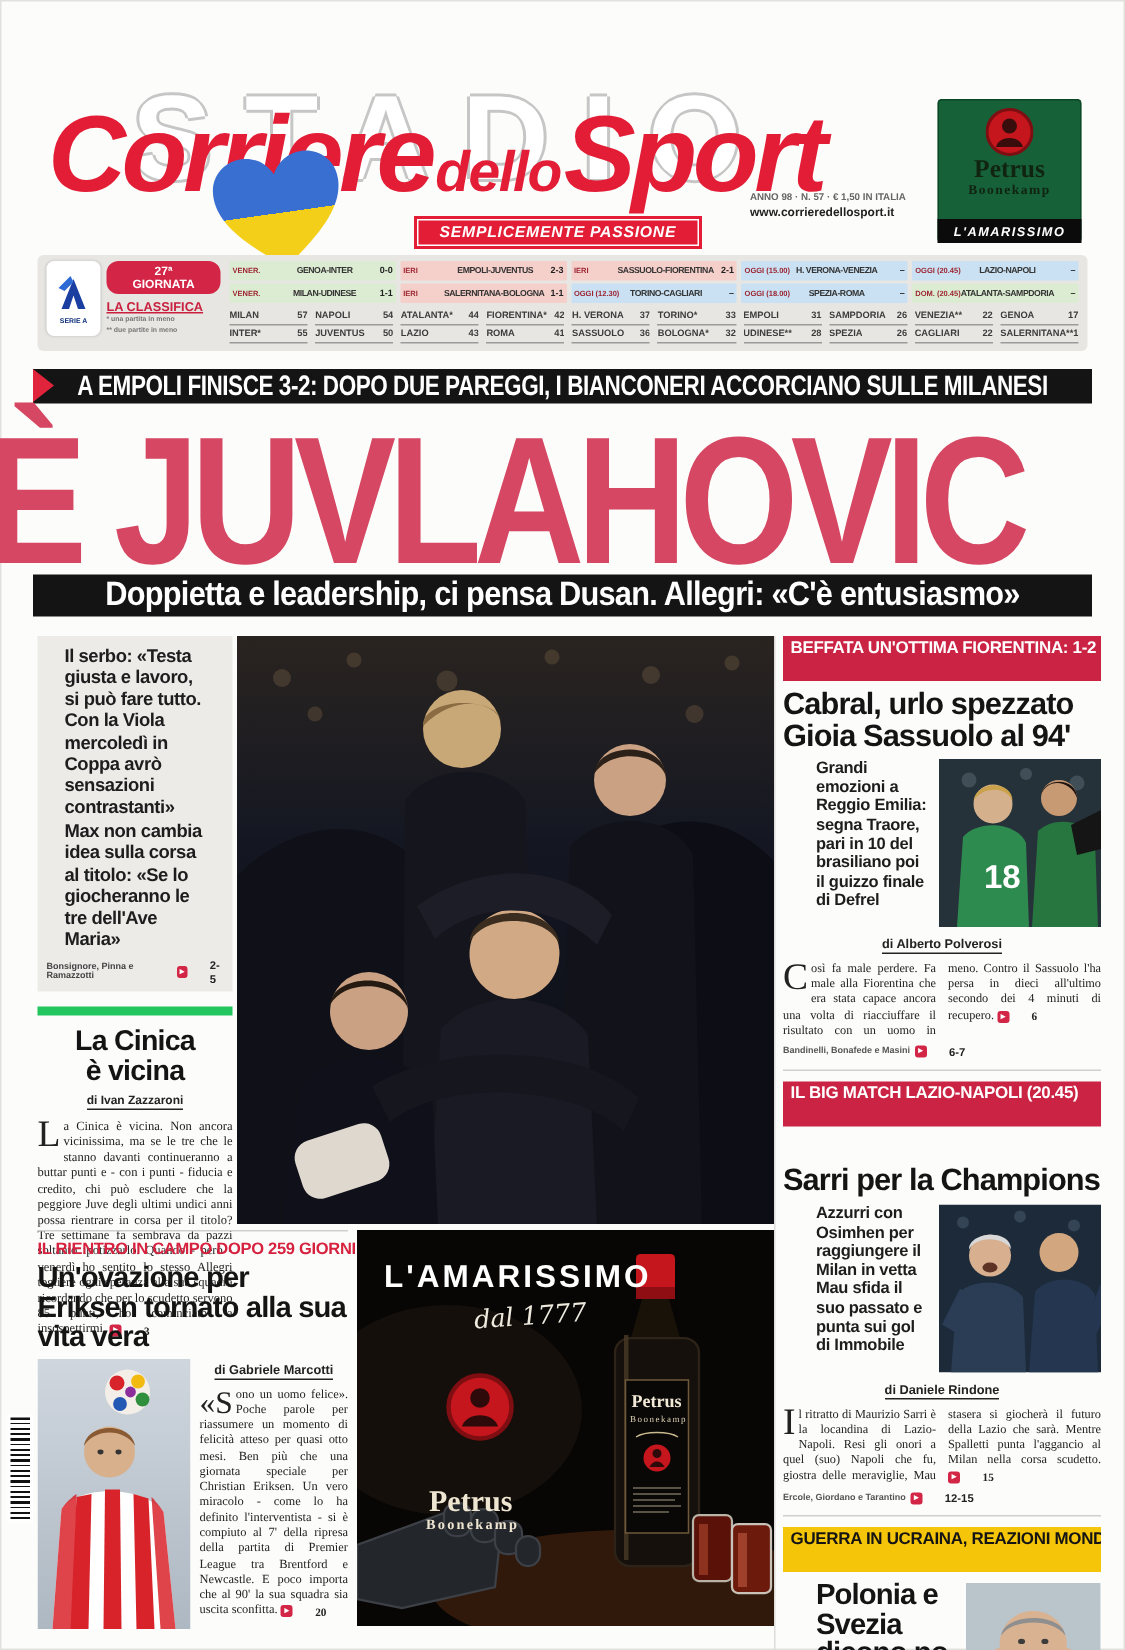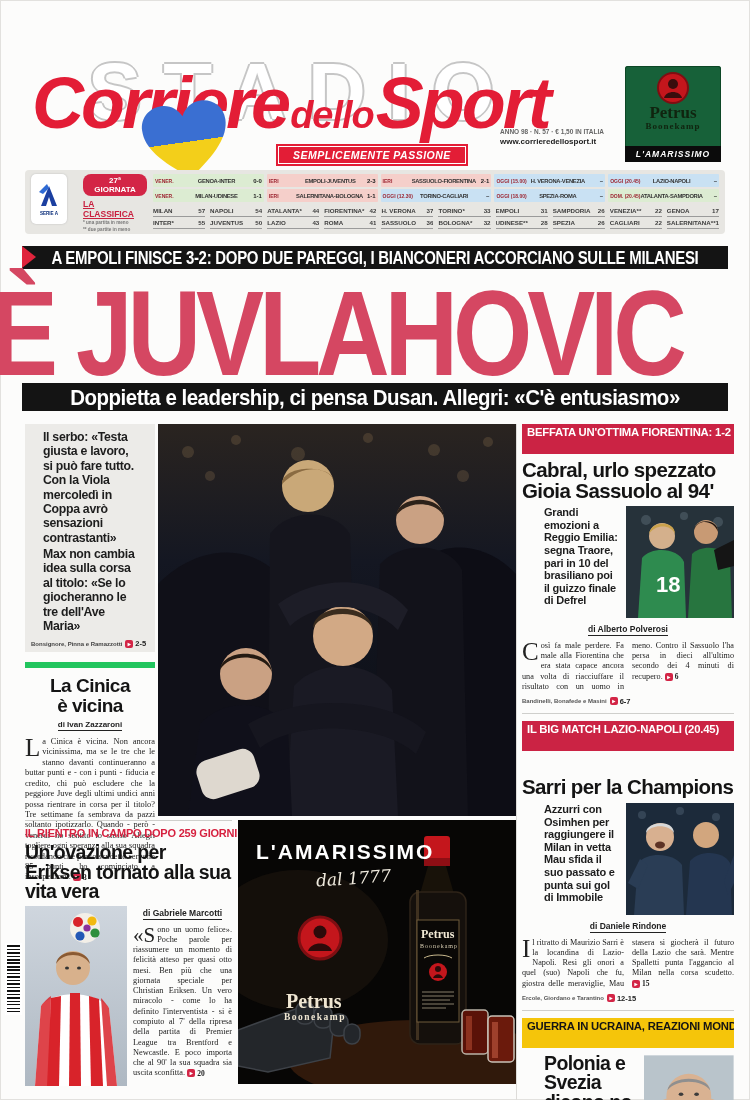--- a/index.html
+++ b/index.html
@@ -25,21 +25,21 @@
   #petrus-ad{left:625px;top:66px;width:96px;height:96px;background:#176139;border-radius:3px;z-index:5;
              display:flex;flex-direction:column;align-items:center;box-shadow:inset 0 0 0 1px #0d4726;}
   #petrus-ad .plogo{margin-top:6px;}
   #petrus-ad .p1{font-family:"Liberation Serif",serif;font-weight:700;font-size:17px;color:#10240f;line-height:1;}
   #petrus-ad .p2{font-family:"Liberation Serif",serif;font-weight:700;font-size:9px;color:#10240f;letter-spacing:1px;}
   #petrus-ad .pbar{margin-top:auto;width:100%;background:#0b0b0b;color:#fff;font-size:8.5px;font-weight:900;
                    font-style:italic;text-align:center;padding:3px 0;letter-spacing:1px;}
   
   #strip{left:25px;top:170px;width:700px;height:64px;background:#e7e6e2;border-radius:4px;padding:4px 6px;
          box-sizing:border-box;display:flex;gap:6px;z-index:5;}
-  #strip .leftblk{width:116px;display:flex;gap:16px;}
+  #strip .leftblk{width:116px;display:flex;gap:4px;}
   .seriea-card{width:36px;height:50px;background:#fff;border-radius:5px;display:flex;flex-direction:column;
                align-items:center;justify-content:center;box-shadow:0 0 2px #bbb;}
   .seriea-card .sa-label{font-size:4.6px;font-weight:900;color:#0a2d7a;margin-top:1px;}
   .leftcol2{display:flex;flex-direction:column;flex:1;}
   .round-badge{background:#d32546;color:#fff;border-radius:8px;text-align:center;font-weight:900;
                font-size:8px;line-height:1.15;padding:2px 0;}
   .classifica{color:#c9203f;font-weight:900;font-size:8.5px;text-decoration:underline;margin-top:3px;}
   .legend{font-size:4.6px;color:#777;font-weight:700;line-height:1.3;margin-top:1px;}
   #strip .rightblk{flex:1;display:flex;flex-direction:column;}
   .fx-row{display:flex;gap:3px;margin-bottom:2px;}
@@ -64,21 +64,21 @@
   #bighead .bh{display:inline-block;font-weight:900;font-size:99px;letter-spacing:-5px;color:#d54762;
                line-height:.95;transform:scale(1.03,1.22);transform-origin:center top;padding-top:12px;white-space:nowrap;}
   #subbar{left:22px;top:383px;width:706px;height:28px;background:#141414;display:flex;align-items:center;
           justify-content:center;z-index:5;}
   #subbar .stext{color:#fff;font-weight:800;font-size:20.5px;letter-spacing:-.5px;transform:scaleY(1.1);white-space:nowrap;}
   
   #leftcol{left:25px;top:424px;width:130px;z-index:5;}
   .quotebox{background:#ecebe8;padding:6px 6px 4px;}
   .quotebox p{margin:0 12px 2px;font-size:12.3px;font-weight:800;color:#1d1d1d;line-height:1.17;letter-spacing:-.3px;}
   .mini-foot{display:flex;align-items:center;gap:3px;font-size:6px;font-weight:800;color:#444;margin-top:6px;}
-  .pageref{display:inline-flex;align-items:center;gap:2px;}
+  .pageref{display:inline-flex;align-items:center;gap:15px;}
   .pageref .sq{width:8px;height:8px;background:#d32546;border-radius:2px;color:#fff;font-size:6px;line-height:8px;
                text-align:center;font-weight:900;}
   .pageref .pn{font-size:7.5px;font-weight:900;color:#222;}
   #cinica{margin-top:10px;border-top:6px solid #22c55e;padding-top:8px;}
   #cinica h2{margin:0;text-align:center;font-size:19px;line-height:1.02;color:#141414;letter-spacing:-.5px;}
   #cinica .by{display:block;text-align:center;margin:5px auto 6px;font-size:8px;font-weight:800;color:#222;
               border-bottom:1px solid #222;width:fit-content;padding-bottom:1px;}
   .serif{font-family:"Liberation Serif",serif;font-size:8.4px;line-height:1.24;color:#222;text-align:justify;margin:0;}
   .dropcap{float:left;font-family:"Liberation Serif",serif;font-size:25px;line-height:20px;padding:1px 2px 0 0;color:#222;}
   

